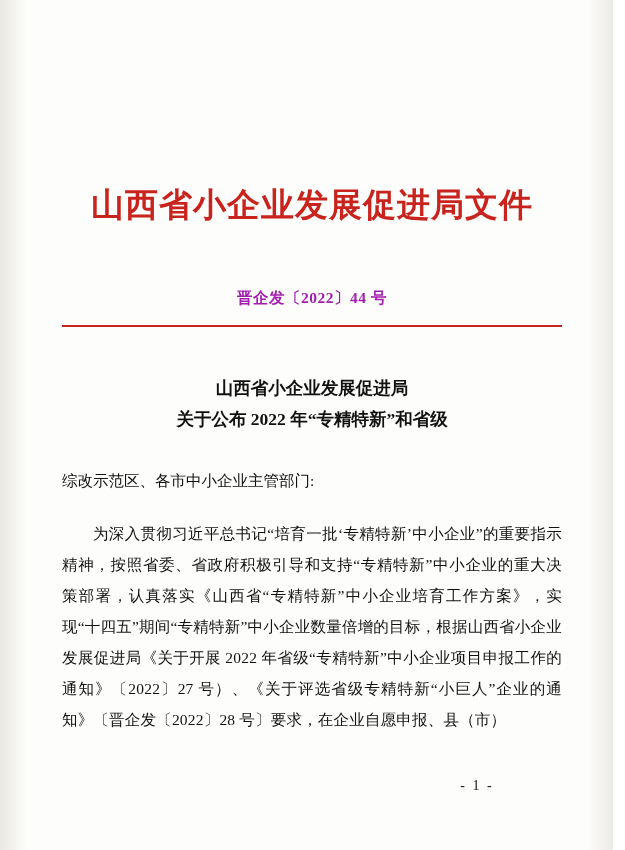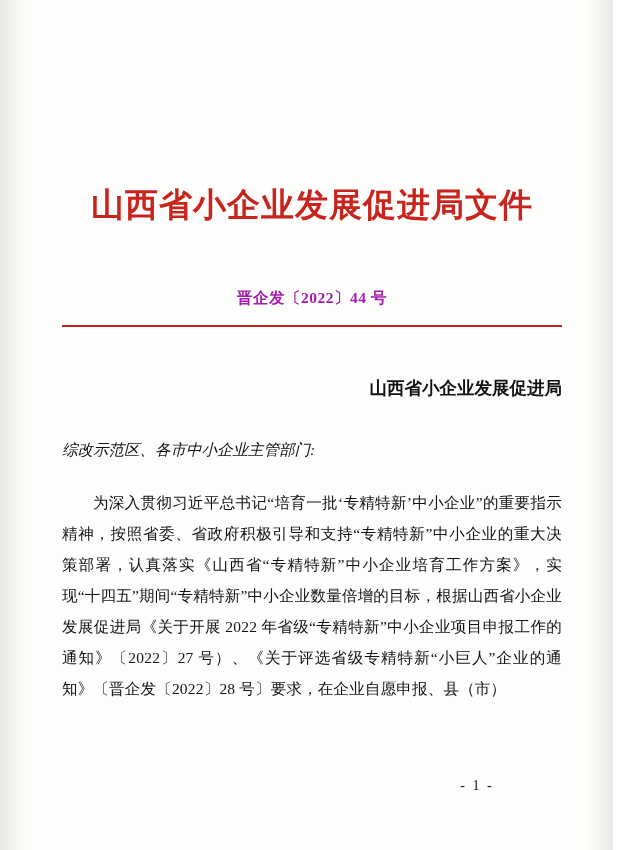--- a/index.html
+++ b/index.html
@@ -72,36 +72,35 @@
 
   .red-rule {
     margin-top: 16px;
     height: 2px;
     background: #c8241d;
     width: 500px;
   }
 
   .heading {
     margin-top: 46px;
-    text-align: right;
+    text-align: center;
     font-size: 17.5px;
     font-weight: bold;
     line-height: 1.78;
     color: #111;
   }
   .heading div {
     white-space: nowrap;
   }
 
   .salutation {
     margin-top: 34px;
     font-size: 15.5px;
     line-height: 1.6;
     color: #111;
-    font-style: italic;
   }
 
   .body-text {
     margin-top: 24px;
     font-size: 15.5px;
     line-height: 2.0;
     color: #111;
     text-align: justify;
     text-justify: inter-character;
     letter-spacing: 0.2px;
@@ -133,20 +132,21 @@
   <div class="content">
 
     <div class="doc-title">山西省小企业发展促进局文件</div>
 
     <div class="doc-number">晋企发〔2022〕44 号</div>
 
     <div class="red-rule"></div>
 
     <div class="heading">
       <div>山西省小企业发展促进局</div>
+      <div>关于公布 2022 年“专精特新”和省级</div>
     </div>
 
     <div class="salutation">综改示范区、各市中小企业主管部门:</div>
 
     <div class="body-text">
       <p>为深入贯彻习近平总书记“培育一批‘专精特新’中小企业”的重要指示精神，按照省委、省政府积极引导和支持“专精特新”中小企业的重大决策部署，认真落实《山西省“专精特新”中小企业培育工作方案》，实现“十四五”期间“专精特新”中小企业数量倍增的目标，根据山西省小企业发展促进局《关于开展 2022 年省级“专精特新”中小企业项目申报工作的通知》〔2022〕27 号）、《关于评选省级专精特新“小巨人”企业的通知》〔晋企发〔2022〕28 号〕要求，在企业自愿申报、县（市）</p>
     </div>
 
     <div class="page-number">
       <span class="pn-inner">- 1 -</span>

